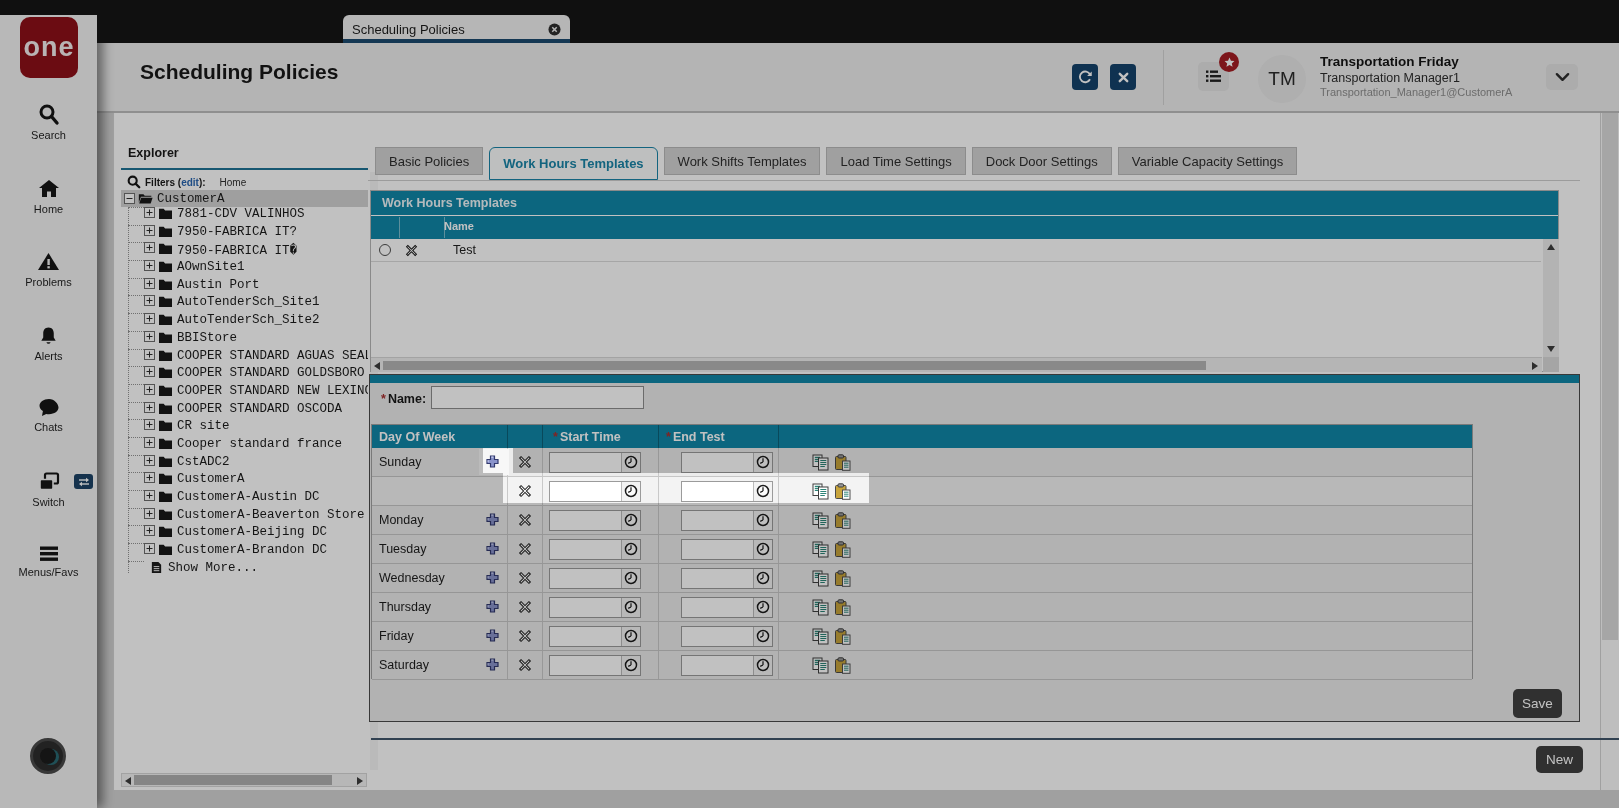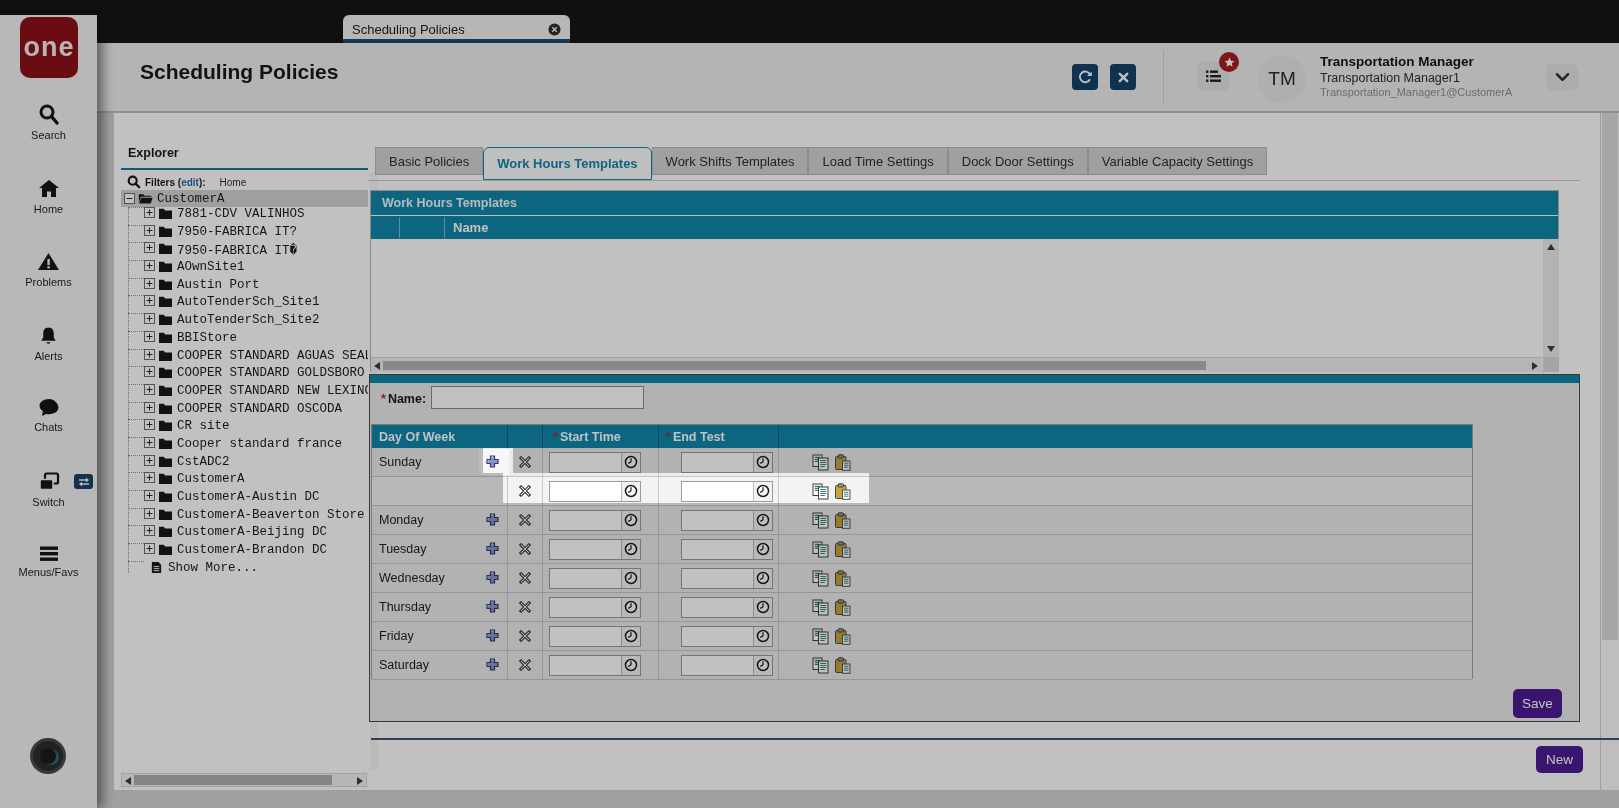--- a/index.html
+++ b/index.html
@@ -58,32 +58,32 @@
   .trow .tlabel,.troot .tlabel{font-size:12.5px;color:#1c1c1c;white-space:nowrap;overflow:hidden;margin-left:4px;font-family:Liberation Mono, monospace;}
   .tglyph{width:11px;height:11px;flex:0 0 11px;}
   .tfold{width:15px;height:13px;margin-left:3px;flex:0 0 15px;}
   .tindent{width:16px;flex:0 0 16px;border-top:1px dotted #949494;height:0;margin-left:7px;}
   #tree-vline{left:128px;top:203px;width:0;height:370px;border-left:1px dotted #949494;}
   #exp-vscroll{left:370px;top:172px;width:8px;height:598px;background:#f6f6f6;}
   #exp-hscroll{left:121px;top:773px;width:246px;height:14px;background:#f2f2f2;border:1px solid #d6d6d6;box-sizing:border-box;}
   #exp-hthumb{left:134px;top:775px;width:198px;height:10px;background:#b0b0b0;}
   .tri{width:0;height:0;position:absolute;}
   
-  #main-tabs{left:375px;top:147px;display:flex;gap:0;align-items:flex-start;z-index:2;}
+  #main-tabs{left:375px;top:147px;display:flex;gap:6px;align-items:flex-start;z-index:2;}
   .mtab{height:28px;display:flex;align-items:center;padding:0 13px;background:#d4d4d4;border:1px solid #b9b9b9;
         box-sizing:border-box;font-size:13px;color:#2e2e2e;white-space:nowrap;cursor:pointer;}
   .mtab.active{height:33px;background:#fcfdfd;color:#1a85a8;font-weight:bold;border:1.5px solid #1a85a8;border-radius:6px 6px 0 0;}
   #tabs-underline{left:368px;top:180px;width:1212px;height:1px;background:#cfcfcf;}
   
   #uptable{left:370px;top:190px;width:1189px;height:182px;background:#ffffff;border:1px solid #b7b7b7;box-sizing:border-box;}
   #uptable-titlebar{position:absolute;left:0;top:0;width:100%;height:24px;background:#1187a8;display:flex;align-items:center;}
   #uptable-title{margin-left:11px;font-size:12.5px;font-weight:bold;color:#eef6f9;}
   #uptable-header{position:absolute;left:0;top:25px;width:100%;height:23px;background:#1187a8;}
   .upsep{position:absolute;top:1px;width:1px;height:21px;background:rgba(255,255,255,.45);}
-  #uptable-namehdr{position:absolute;left:82px;top:4px;font-size:13px;font-weight:bold;color:#ffffff;}
+  #uptable-namehdr{position:absolute;left:73px;top:4px;font-size:11px;font-weight:bold;color:#ffffff;}
   #uptable-row{position:absolute;left:0;top:48px;width:1170px;height:23px;background:#fff;border-bottom:1px solid #dcdcdc;box-sizing:border-box;}
   .radio{position:absolute;width:12px;height:12px;border:1.5px solid #4f4f4f;border-radius:50%;background:#fff;box-sizing:border-box;}
   #up-vscroll{position:absolute;left:1172px;top:48px;width:16px;height:118px;background:#ededed;}
   #up-hscroll{position:absolute;left:0;top:166px;width:1171px;height:15px;background:#f0f0f0;border-top:1px solid #d8d8d8;box-sizing:border-box;}
   #up-hthumb{position:absolute;left:12px;top:3px;width:823px;height:9px;background:#b5b5b5;}
   #up-corner{position:absolute;left:1172px;top:166px;width:16px;height:15px;background:#dadada;}
   
   #editor{left:369px;top:374px;width:1211px;height:348px;background:#ececec;border:1px solid #4a4a4a;box-sizing:border-box;}
   #editor-tealstrip{position:absolute;left:0;top:0;width:100%;height:8px;background:#1187a8;}
   #name-label{position:absolute;left:11px;top:17px;font-size:12.5px;font-weight:bold;color:#1a1a1a;}
@@ -103,21 +103,21 @@
   .plusbk{position:absolute;left:107px;top:1px;width:30px;height:26px;background:#f7f7f7;}
   .plusic{position:absolute;left:114px;top:7px;width:13px;height:13px;cursor:pointer;}
   .cutic{width:14px;height:14px;cursor:pointer;}
   .tinput{height:21px;width:92px;border:1px solid #9b9b9b;background:#fff;display:flex;align-items:center;box-sizing:border-box;}
   .tinput input{flex:1;width:60px;border:none;outline:none;background:transparent;font-size:11px;padding:0 2px;}
   .tinput .clockbtn{width:18px;height:19px;border-left:1px solid #bbb;background:#f3f3f3;display:flex;align-items:center;justify-content:center;cursor:pointer;}
   .c-start .tinput{margin-left:6px;}
   .c-end .tinput{margin-left:22px;}
   .copyic{position:absolute;left:33px;top:6px;width:17px;height:17px;cursor:pointer;}
   .pasteic{position:absolute;left:55px;top:6px;width:17px;height:17px;cursor:pointer;}
-  .actbtn{position:absolute;background:#4c1d95;color:#fff;border-radius:5px;display:flex;align-items:center;justify-content:center;
+  .actbtn{position:absolute;background:#404040;color:#fff;border-radius:5px;display:flex;align-items:center;justify-content:center;
           font-size:13.5px;cursor:pointer;}
   #btn-save{left:1143px;top:314px;width:49px;height:29px;}
   #bottom-divider{left:371px;top:738px;width:1248px;height:2px;background:#41566b;}
   #btn-new{left:1536px;top:746px;width:47px;height:27px;}
   
   #overlay{left:0;top:0;z-index:50;pointer-events:none;}
 </style>
 </head>
 <body>
 
@@ -229,21 +229,21 @@
       </svg>
     </div>
     <div class="abs" id="menu-badge">
       <svg width="11" height="11" viewBox="0 0 10 10">
         <path d="M5 .5 L6.3 3.4 9.5 3.7 7.1 5.8 7.8 8.9 5 7.2 2.2 8.9 2.9 5.8 .5 3.7 3.7 3.4 Z" fill="#fff"></path>
       </svg>
     </div>
     <div class="abs" id="avatar">
         <span>TM</span>
       </div>
-    <div class="abs" id="user-role">Transportation Manager</div>
+    <div class="abs" id="user-role">Transportation Friday</div>
     <div class="abs" id="user-name">Transportation Manager1</div>
     <div class="abs" id="user-account">Transportation_Manager1@CustomerA</div>
     <div class="graybtn" id="btn-chevron">
       <svg width="15" height="10" viewBox="0 0 16 10">
         <path d="M2 2 L8 8 L14 2" fill="none" stroke="#2e2e2e" stroke-width="2.6" stroke-linecap="round" stroke-linejoin="round"></path>
       </svg>
     </div>
   </div>
 
   <div class="abs" id="whitepanel"></div>
@@ -534,20 +534,28 @@
     </div>
 
   <div class="abs" id="uptable">
     <div id="uptable-titlebar">
       <span id="uptable-title">Work Hours Templates</span>
     </div>
     <div id="uptable-header">
       <span class="upsep" style="left:28px"></span>
       <span class="upsep" style="left:73px"></span>
       <span id="uptable-namehdr">Name</span>
+    </div>
+    <div id="uptable-row">
+      <span class="radio" style="left:8px;top:5px;"></span>
+      <svg class="abs" style="left:34px;top:5px;" width="13" height="13" viewBox="0 0 14 14">
+        <path d="M2 2 L12 12 M12 2 L2 12" stroke="#141414" stroke-width="3"></path>
+        <path d="M2.7 2.7 L11.3 11.3 M11.3 2.7 L2.7 11.3" stroke="#ffffff" stroke-width="1.1"></path>
+      </svg>
+      <span class="abs" style="left:82px;top:4px;font-size:12.5px;color:#222;">Test</span>
     </div>
     <div id="up-vscroll">
       <span class="tri" style="left:4px;top:5px;border-left:4px solid transparent;border-right:4px solid transparent;border-bottom:6px solid #3d3d3d;"></span>
       <span class="tri" style="left:4px;bottom:5px;border-left:4px solid transparent;border-right:4px solid transparent;border-top:6px solid #3d3d3d;"></span>
     </div>
     <div id="up-hscroll">
       <span class="tri" style="left:3px;top:4px;border-top:4px solid transparent;border-bottom:4px solid transparent;border-right:6px solid #3d3d3d;"></span>
       <span class="tri" style="right:4px;top:4px;border-top:4px solid transparent;border-bottom:4px solid transparent;border-left:6px solid #3d3d3d;"></span>
       <span id="up-hthumb"></span>
     </div>

